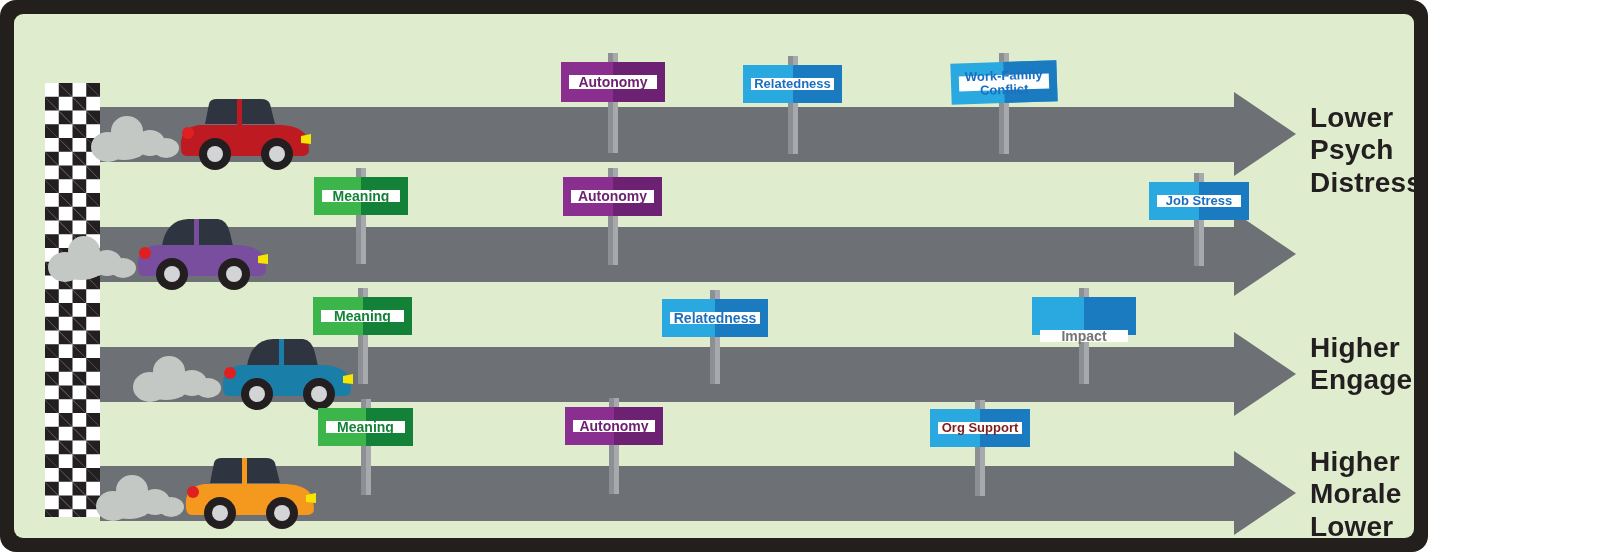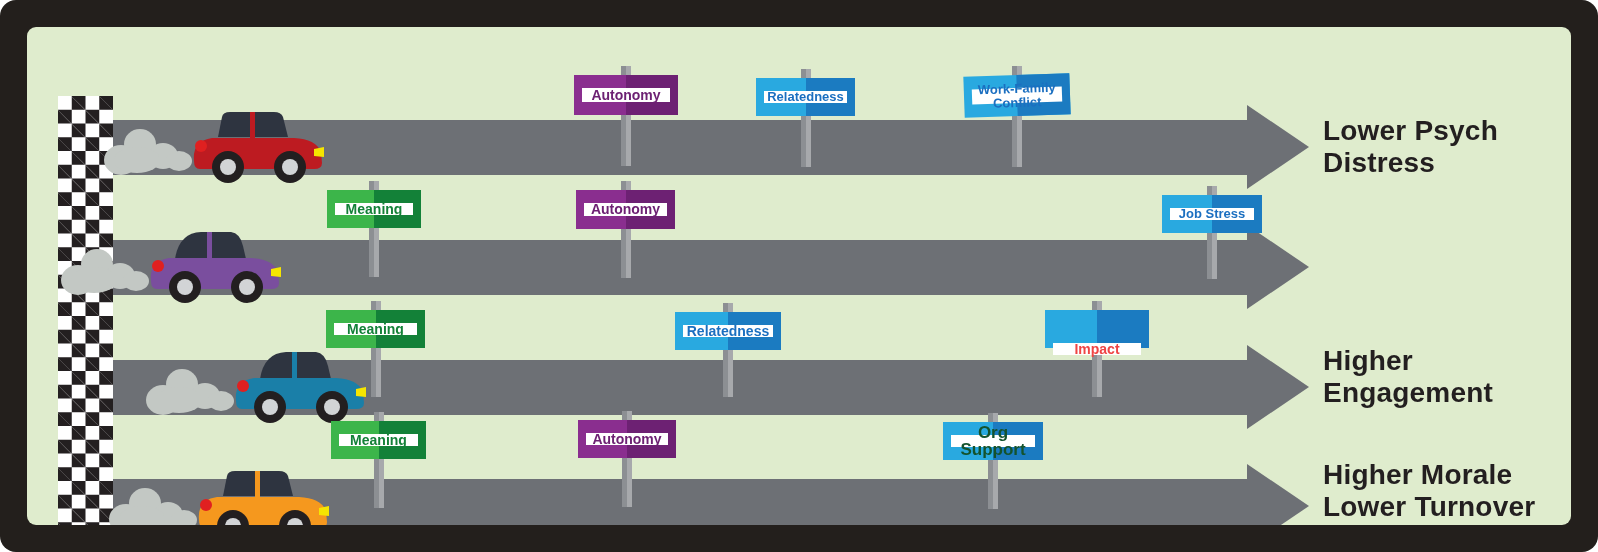--- a/index.html
+++ b/index.html
@@ -4,25 +4,25 @@
 <title>Workplace Outcomes Roadmap</title>
 <style>
   html,body{margin:0;padding:0;}
   body{
     width:1598px;height:552px;overflow:hidden;
     background:#ffffff;
     font-family:"Liberation Sans", sans-serif;
   }
   #frame{
     position:relative;
-    width:1598px;height:552px;
+    width:1428px;height:552px;
     box-sizing:border-box;
     background:#231f1c;
     border-radius:16px;
-    padding:27px;
+    padding:14px;
   }
   #canvas{
     position:relative;
     width:100%;height:100%;
     background:#dfeccd;
     border-radius:9px;
     overflow:hidden;
   }
 
   
@@ -246,21 +246,21 @@
                 <div>
                   <span>Relatedness</span>
                 </div>
               </div>
             </div>
           </div>
           <div class="sign" style="left: 1018px; top: 283px; width: 104px; height: 38px;">
             <div class="post" style="height: 96px;"></div>
             <div class="board" style="width: 104px; height: 38px; background: rgb(41, 169, 224);">
               <div class="half" style="background: rgb(27, 123, 193);"></div>
-              <div class="inner" style="color: #ef4444; font-size: 14px; margin-top: 40px;">
+              <div class="inner" style="color: #737373; font-size: 14px; margin-top: 40px;">
                 <div>
                   <span>Impact</span>
                 </div>
               </div>
             </div>
           </div>
           <div class="car" style="left: 197px; top: 318px;"><div class="smoke">
               <div class="puff" style="left: 0px; top: 18px; width: 34px; height: 30px;"></div>
               <div class="puff" style="left: 20px; top: 2px; width: 32px; height: 30px;"></div>
               <div class="puff" style="left: 44px; top: 16px; width: 30px; height: 26px;"></div>
@@ -302,21 +302,21 @@
                 <div>
                   <span>Autonomy</span>
                 </div>
               </div>
             </div>
           </div>
           <div class="sign" style="left: 916px; top: 395px; width: 100px; height: 38px;">
             <div class="post" style="height: 96px;"></div>
             <div class="board" style="width: 100px; height: 38px; background: rgb(41, 169, 224);">
               <div class="half" style="background: rgb(27, 123, 193);"></div>
-              <div class="inner" style="color: #14532d; font-size: 17px;">
+              <div class="inner" style="color: #7f1d1d; font-size: 13px;">
                 <div>
                   <span>Org Support</span>
                 </div>
               </div>
             </div>
           </div>
           <div class="car" style="left: 160px; top: 437px;"><div class="smoke">
               <div class="puff" style="left: 0px; top: 18px; width: 34px; height: 30px;"></div>
               <div class="puff" style="left: 20px; top: 2px; width: 32px; height: 30px;"></div>
               <div class="puff" style="left: 44px; top: 16px; width: 30px; height: 26px;"></div>

